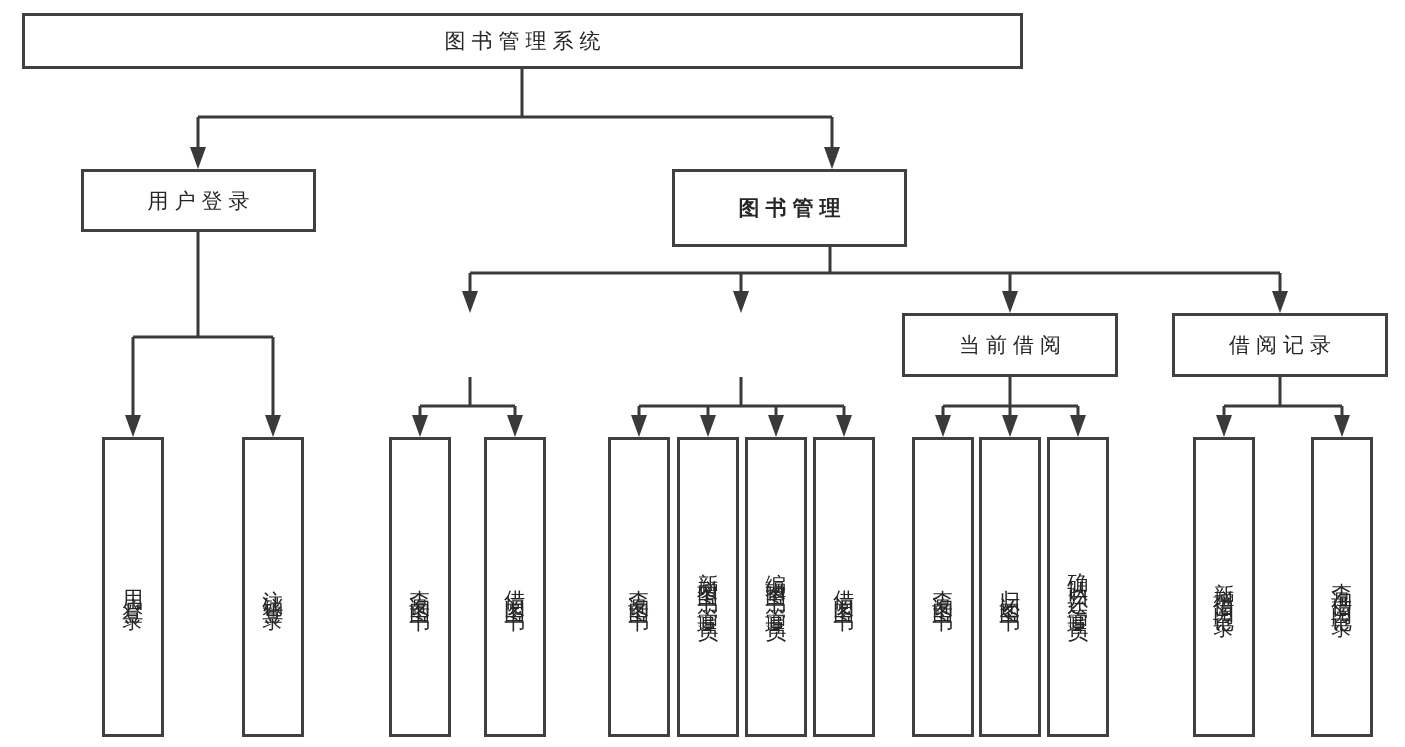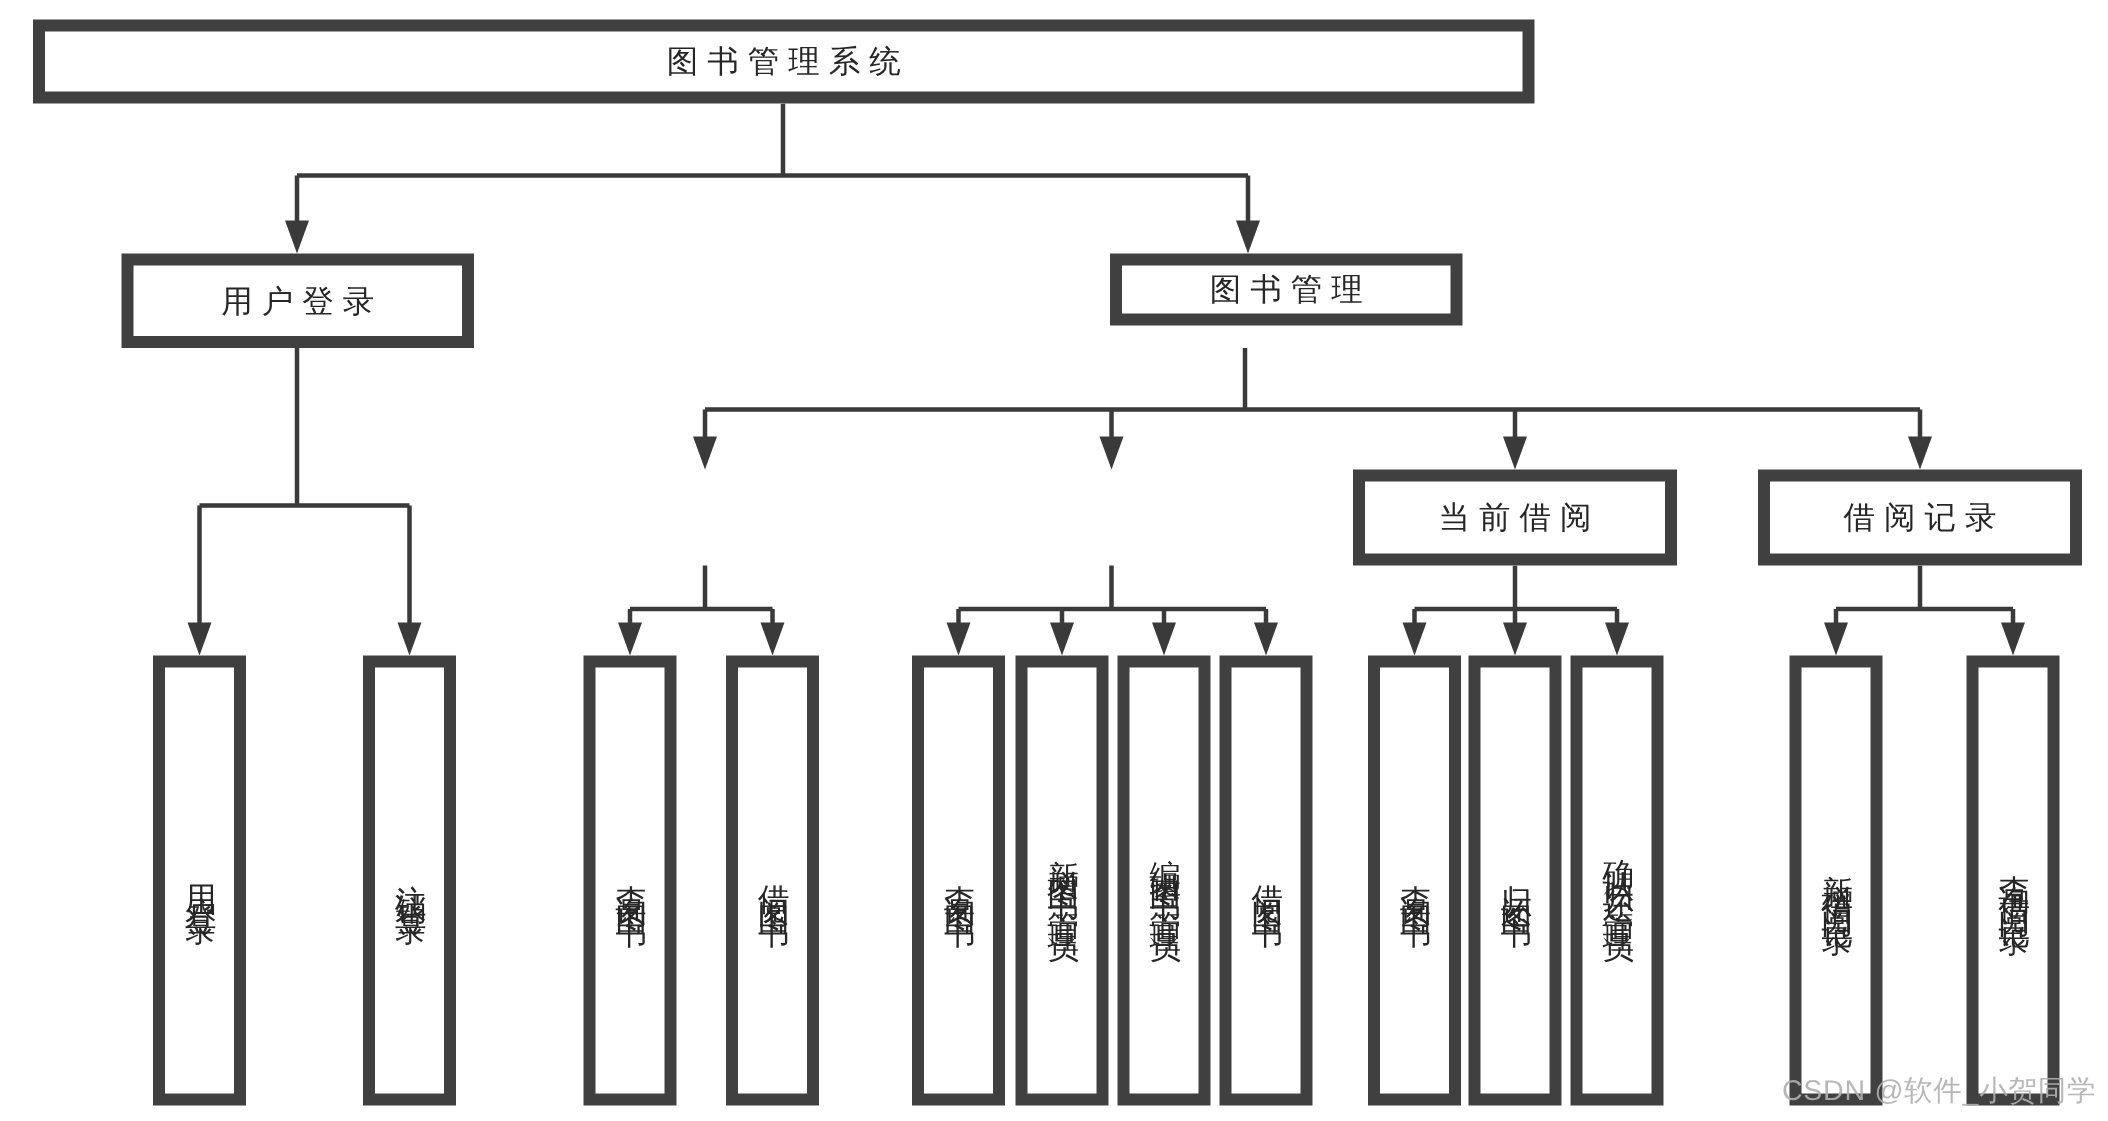--- a/index.html
+++ b/index.html
@@ -8,21 +8,21 @@
     width:1405px;height:747px;
     background:#ffffff;
     font-family:"Liberation Sans","DejaVu Sans",sans-serif;
     overflow:hidden;
   }
   #connectors{position:absolute;left:0;top:0;}
   .box{
     position:absolute;
     box-sizing:border-box;
     background:#ffffff;
-    border:8px solid #404040;
+    border:3px solid #404040;
     display:flex;
     align-items:center;
     justify-content:center;
     color:#262626;
   }
   .box.h span{
     font-size:21px;
     letter-spacing:6px;
     padding-left:6px; 
     white-space:nowrap;
@@ -98,21 +98,21 @@
     </g>
   </svg>
 
   <div class="box h" style="left:22px;top:13px;width:1001px;height:56px;">
     <span>图书管理系统</span>
   </div>
 
   <div class="box h" style="left:81px;top:169px;width:235px;height:63px;">
     <span>用户登录</span>
   </div>
-  <div class="box h" style="left:740px;top:169px;width:235px;height:48px;">
+  <div class="box h" style="left:672px;top:169px;width:235px;height:78px;font-weight:bold;">
     <span>图书管理</span>
   </div>
 
   <div class="box h" style="left:1172px;top:313px;width:216px;height:64px;">
     <span>借阅记录</span>
   </div>
   <div class="box h" style="left:902px;top:313px;width:216px;height:64px;">
     <span>当前借阅</span>
   </div>
 
@@ -153,15 +153,14 @@
     <span>确认归还（管理员）</span>
   </div>
 
   <div class="box v" style="left:1193px;top:437px;width:62px;height:300px;">
     <span>新增借阅记录</span>
   </div>
   <div class="box v" style="left:1311px;top:437px;width:62px;height:300px;">
     <span>查询借阅记录</span>
   </div>
 
-  <div id="watermark">CSDN @软件_小贺同学</div>
 
 </div>
 
 </body></html>

